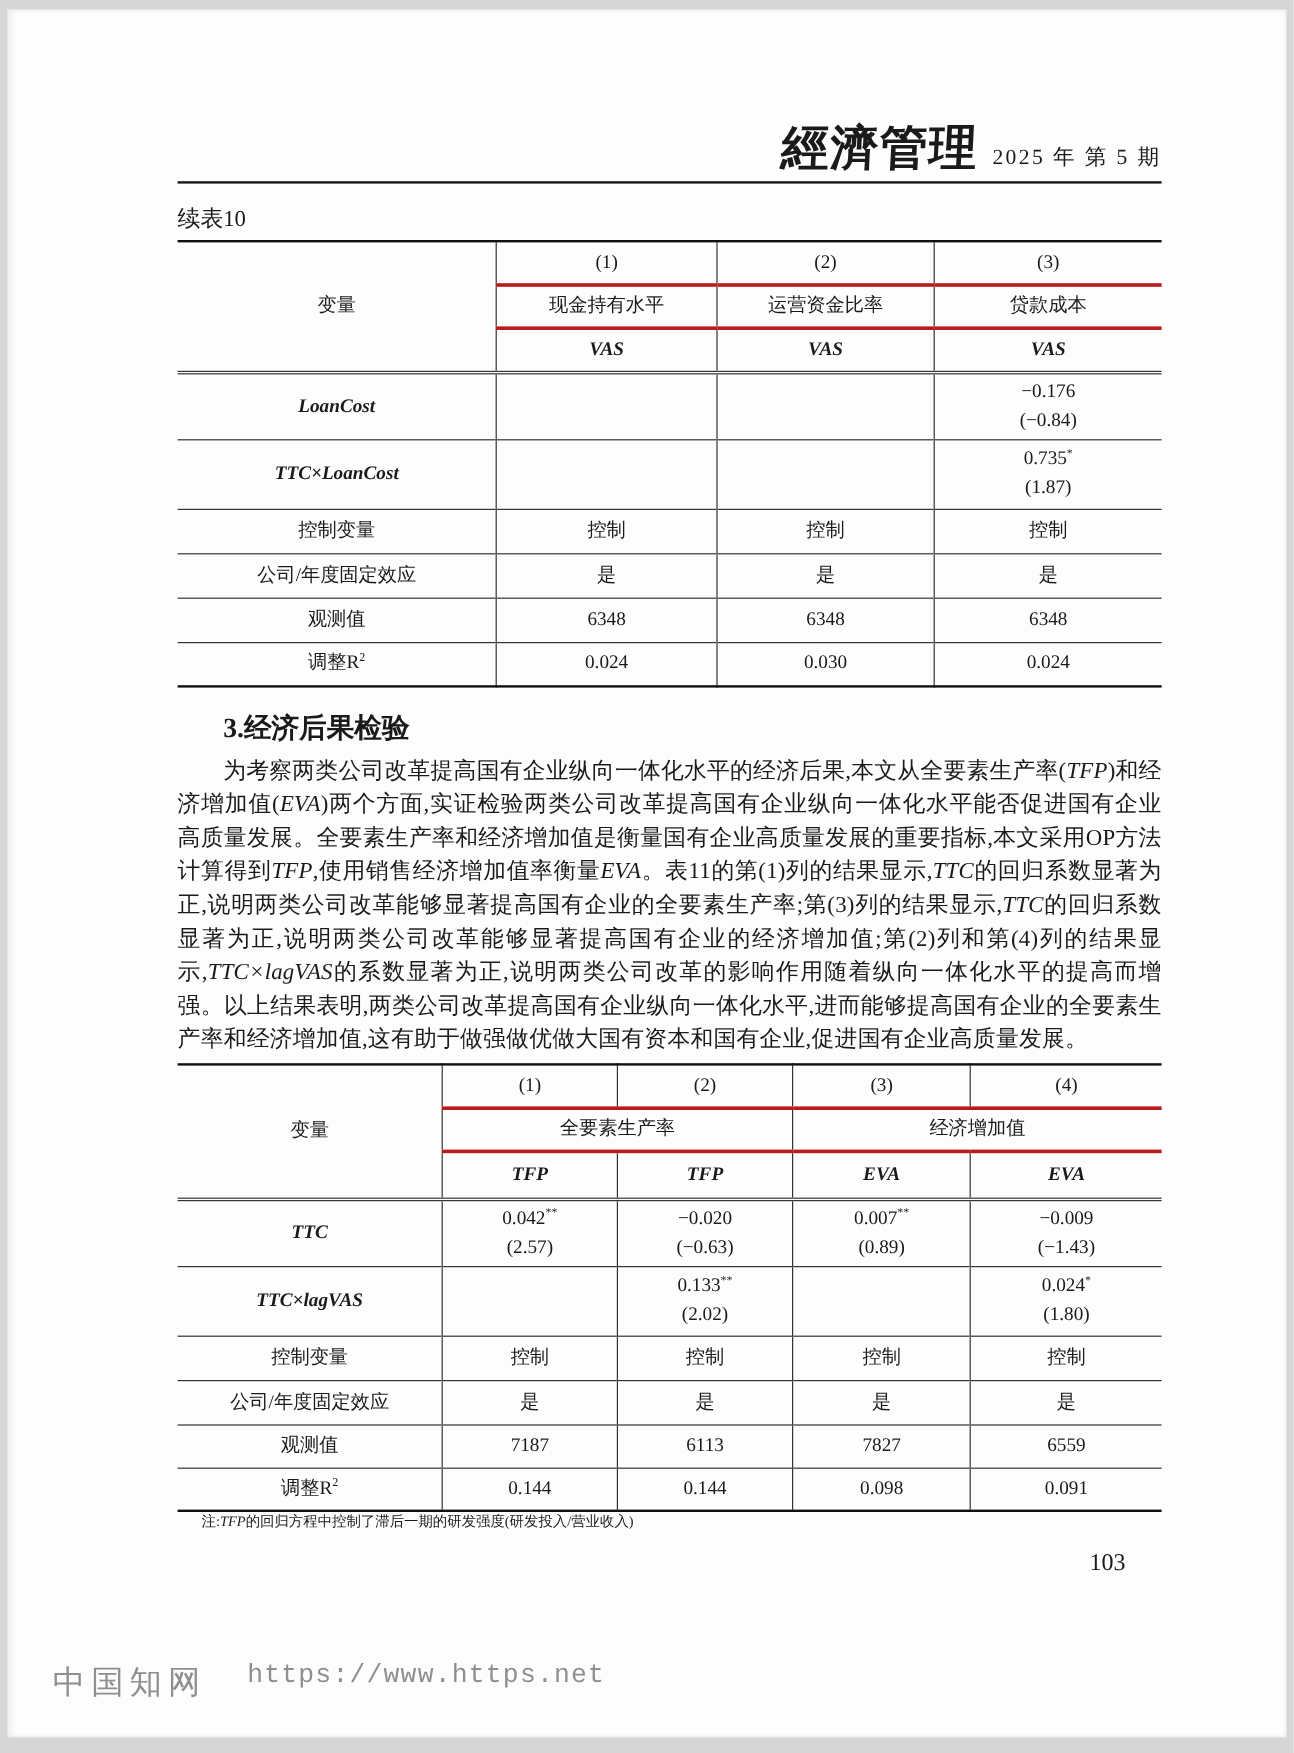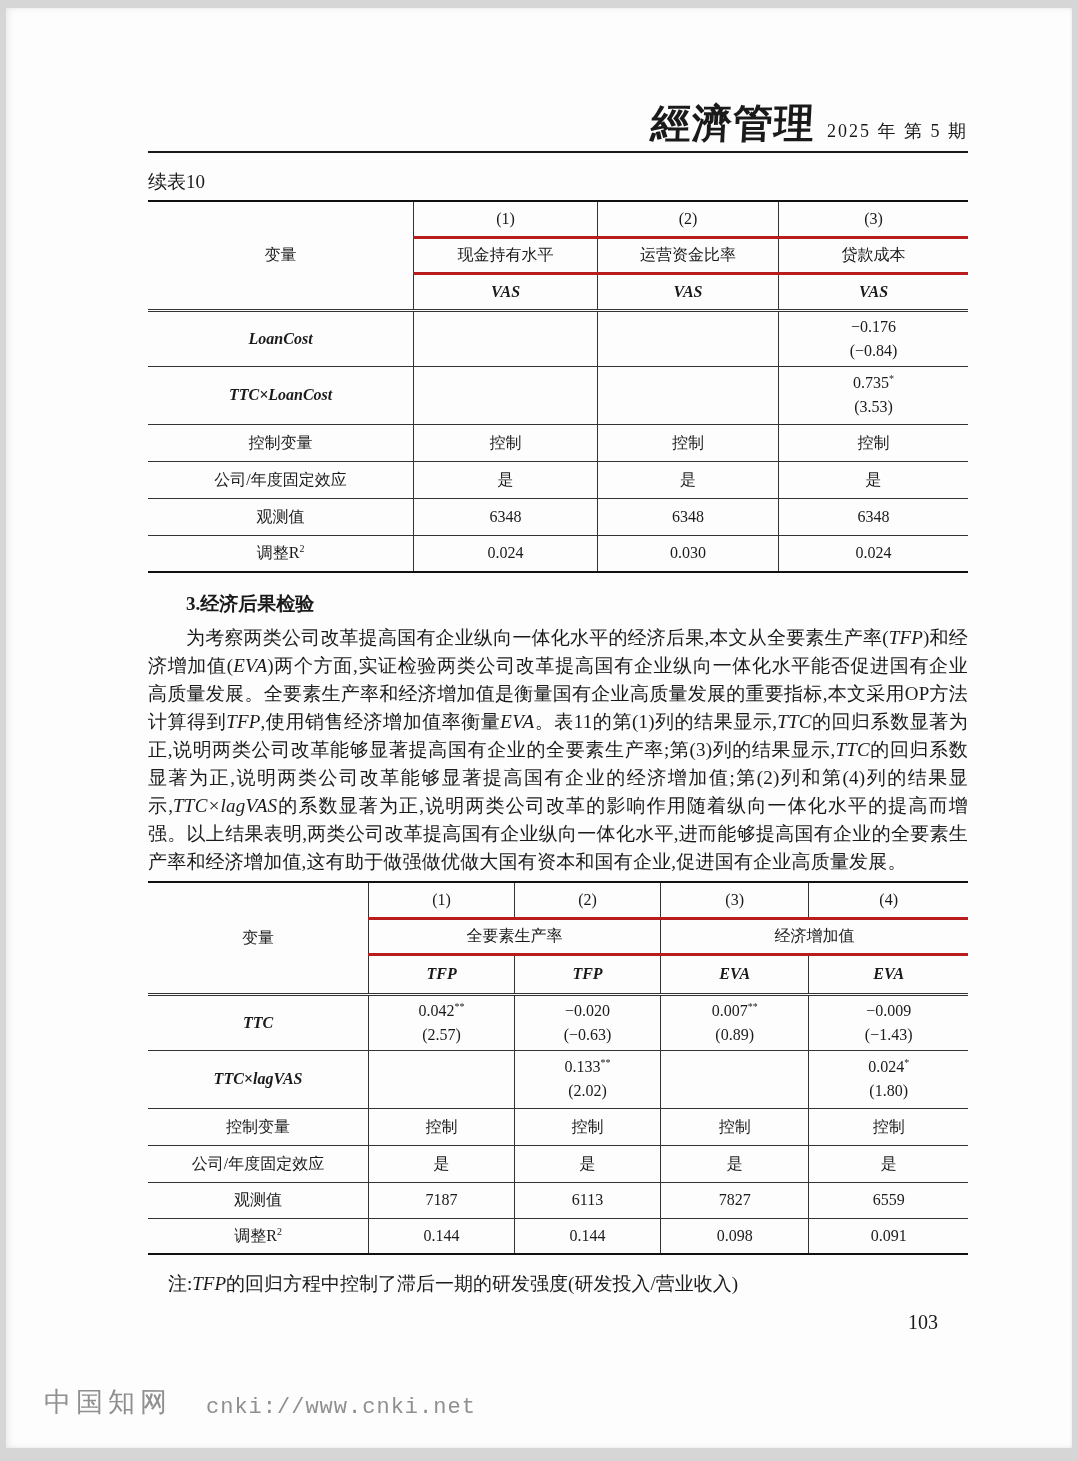--- a/index.html
+++ b/index.html
@@ -48,33 +48,33 @@
   tr.line td { border-top:1px solid #333; }
   tr.h36{height:36px} tr.h37{height:37px} tr.h40{height:40px}
   tr.h56{height:56px} tr.h58{height:58px}
   .it { font-style:italic; }
   .b  { font-weight:bold; }
   .coef { line-height:24px; }
   .tstat { line-height:24px; }
   sup { font-size:10px; line-height:0; }
 
   
-  .sec-heading { margin-top:18px; font-size:19px; font-weight:bold; text-indent:38px; }
+  .sec-heading { margin-top:18px; font-size:23px; font-weight:bold; text-indent:38px; }
   .body-par {
     margin-top:7px; font-size:19px; line-height:28px;
     text-align:justify; text-indent:38px; letter-spacing:0.2px;
   }
   .seg-it { font-style:italic; }
 
   
-  .table-note { margin-top:16px; font-size:19px; padding-left:20px; }
+  .table-note { margin-top:0; font-size:12px; padding-left:20px; }
   .page-number { margin-top:14px; text-align:right; padding-right:30px; font-size:20px; }
 
   
-  .watermark { position:absolute; left:38px; top:1376px; display:flex; align-items:flex-end; color:#8f8f8f; }
+  .watermark { position:absolute; left:38px; top:1376px; display:flex; align-items:flex-start; color:#8f8f8f; }
   .wm-name { font-size:27px; letter-spacing:5px; font-weight:400; }
   .wm-url { font-family:"Liberation Mono","DejaVu Sans Mono",monospace; font-size:22px; margin-left:34px; letter-spacing:1px; }
 </style>
 </head>
 <body>
 
 <div class="page">
   <div class="content">
 
     <div class="header-line">
@@ -129,21 +129,21 @@
         <td class="v">
           <div class="coef"><span></span><sup></sup></div>
           <div class="tstat"></div>
         </td>
         <td class="v">
           <div class="coef"><span></span><sup></sup></div>
           <div class="tstat"></div>
         </td>
         <td class="v">
           <div class="coef"><span>0.735</span><sup>*</sup></div>
-          <div class="tstat">(3.53)</div>
+          <div class="tstat">(1.87)</div>
         </td>
       </tr>
       <tr class="line h37">
         <td class="stub"><span>控制变量</span><sup></sup></td>
         <td class="v">控制</td>
         <td class="v">控制</td>
         <td class="v">控制</td>
       </tr>
       <tr class="line h37">
         <td class="stub"><span>公司/年度固定效应</span><sup></sup></td>
@@ -265,15 +265,15 @@
     </tbody>
       </table>
 
     <div class="table-note"><span>注:</span><span class="seg-it">TFP</span><span>的回归方程中控制了滞后一期的研发强度(研发投入/营业收入)</span></div>
 
     <div class="page-number">103</div>
   </div>
 
   <div class="watermark">
     <span class="wm-name">中国知网</span>
-    <span class="wm-url">cnki://www.cnki.net</span>
+    <span class="wm-url">https://www.https.net</span>
   </div>
 </div>
 
 </body></html>

